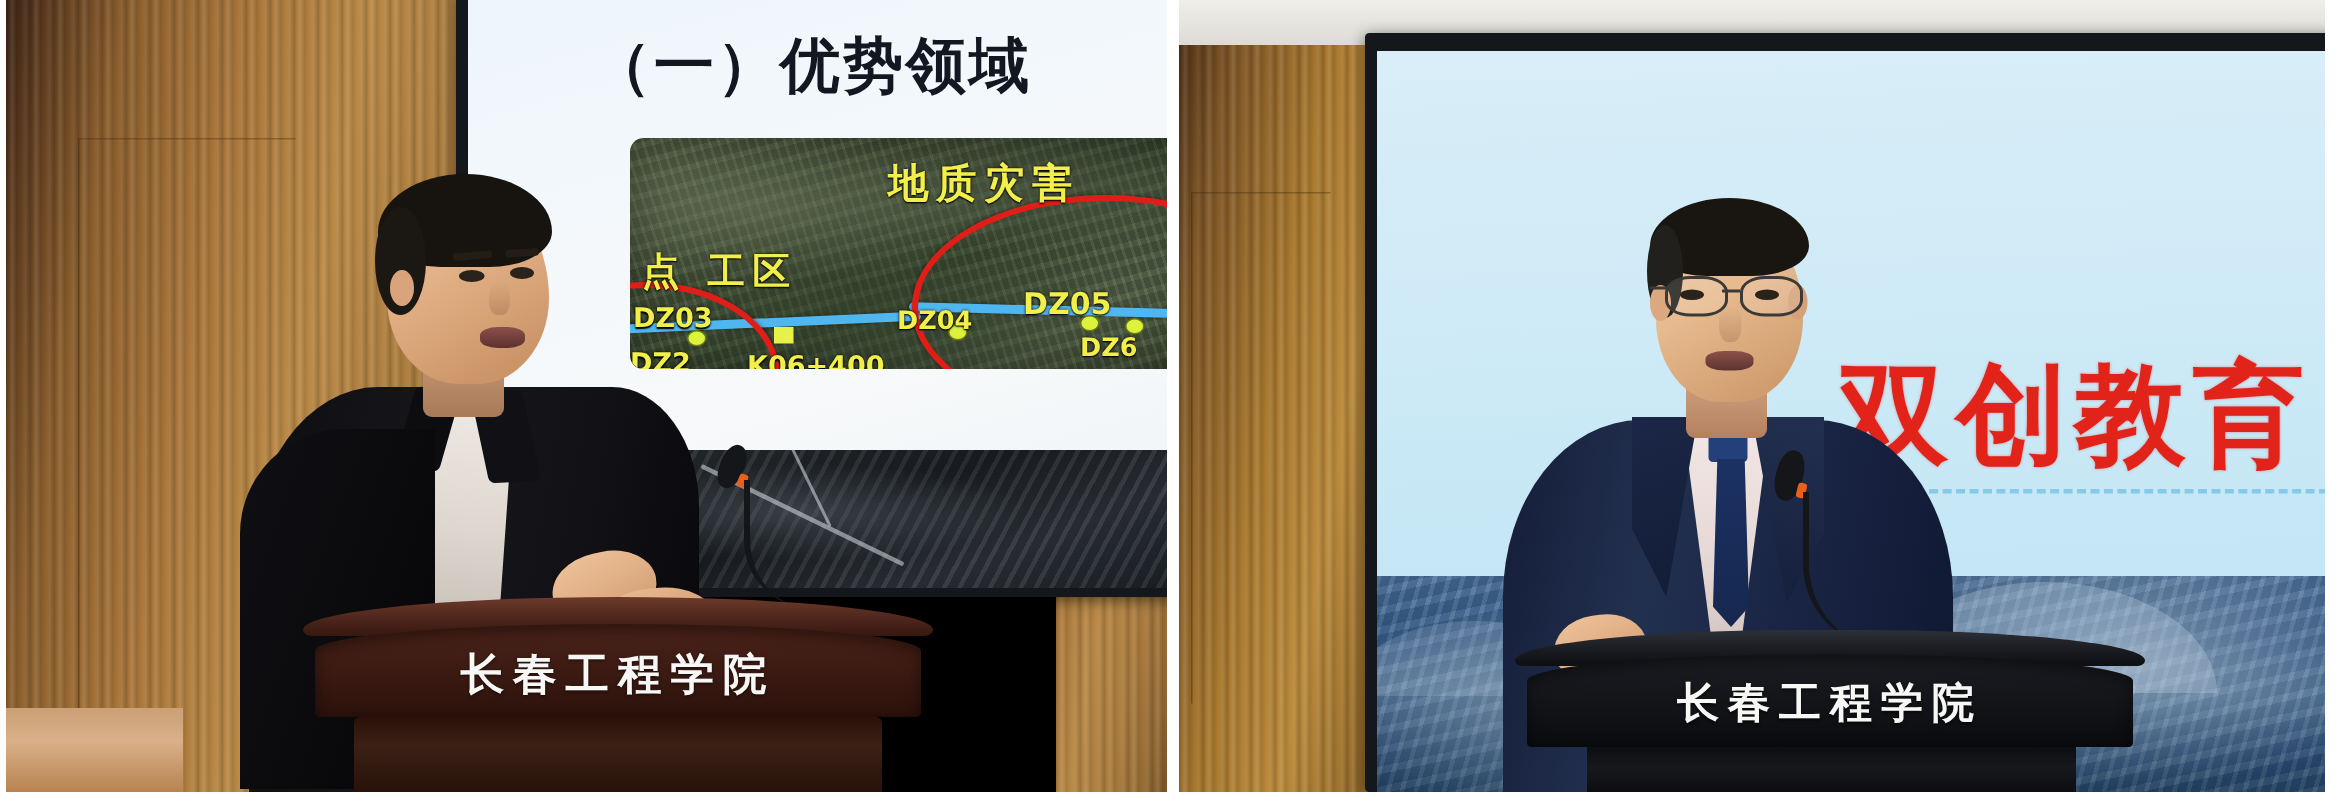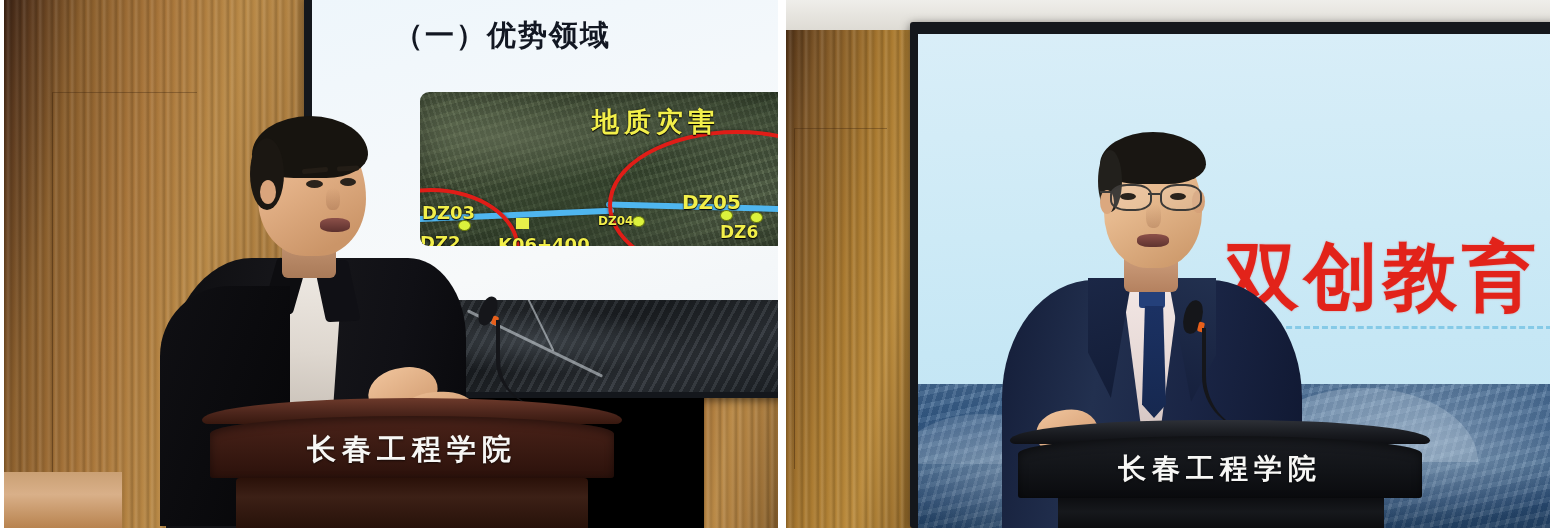--- a/index.html
+++ b/index.html
@@ -162,41 +162,42 @@
     <div class="wood" style="left:700px;width:74px;"></div>
     <div class="door-seam" style="position:absolute;left:48px;top:92px;width:144px;height:392px;
                 border-left:1px solid rgba(60,35,12,.40);border-top:1px solid rgba(60,35,12,.34);"></div>
     <div style="position:absolute;left:0;bottom:0;width:118px;height:56px;
                 background:linear-gradient(180deg,#caa074 0%,#d9b089 40%,#b8834f 100%);"></div>
 
     <div class="bezel" style="left:300px;top:-6px;width:480px;height:404px;"></div>
     <div class="screen-inner" style="left:308px;top:0px;width:472px;height:392px;">
       <div class="slide-l">
 
-        <span class="title" style="left:82px;top:16px;font-size:29px;">（一）优势领域</span>
+        <span class="title" style="left:82px;top:16px;font-size:40px;">（一）优势领域</span>
 
         <div class="satmap" style="left:108px;top:92px;width:372px;height:154px;">
 
           <div class="route" style="left:-6px;top:120px;width:200px;transform:rotate(-2.5deg);"></div>
           <div class="route" style="left:186px;top:112px;width:200px;transform:rotate(1.5deg);"></div>
 
           <div class="ring" style="left:-78px;top:96px;width:170px;height:116px;"></div>
           <div class="ring" style="left:188px;top:38px;width:250px;height:142px;"></div>
 
           <div class="node" style="left:38px;top:128px;"></div>
           <div class="node" style="left:212px;top:124px;"></div>
           <div class="node" style="left:300px;top:118px;"></div>
           <div class="node" style="left:330px;top:120px;"></div>
           <div class="sq" style="left:96px;top:126px;"></div>
 
           <span class="ymark" style="left:172px;top:12px;font-size:27px;letter-spacing:5px;">地质灾害</span>
+          <span class="ymark" style="left:8px;top:72px;font-size:25px;letter-spacing:5px;">点 工区</span>
           <span class="ymark" style="left:2px;top:110px;font-size:18px;">DZ03</span>
           <span class="ymark" style="left:0px;top:140px;font-size:18px;">DZ2</span>
           <span class="ymark" style="left:78px;top:142px;font-size:18px;">K06+400</span>
-          <span class="ymark" style="left:178px;top:122px;font-size:12px;">DZ04</span>
+          <span class="ymark" style="left:178px;top:112px;font-size:17px;">DZ04</span>
           <span class="ymark" style="left:262px;top:98px;font-size:20px;">DZ05</span>
           <span class="ymark" style="left:300px;top:130px;font-size:17px;">DZ6</span>
         </div>
 
         <div class="darkpanel" style="left:120px;top:300px;width:350px;height:92px;">
           <div class="streak" style="left:28px;top:42px;width:150px;height:3px;"></div>
           <div class="streak" style="left:64px;top:14px;width:80px;height:2px;transform:rotate(64deg);"></div>
         </div>
       </div>
     </div>

